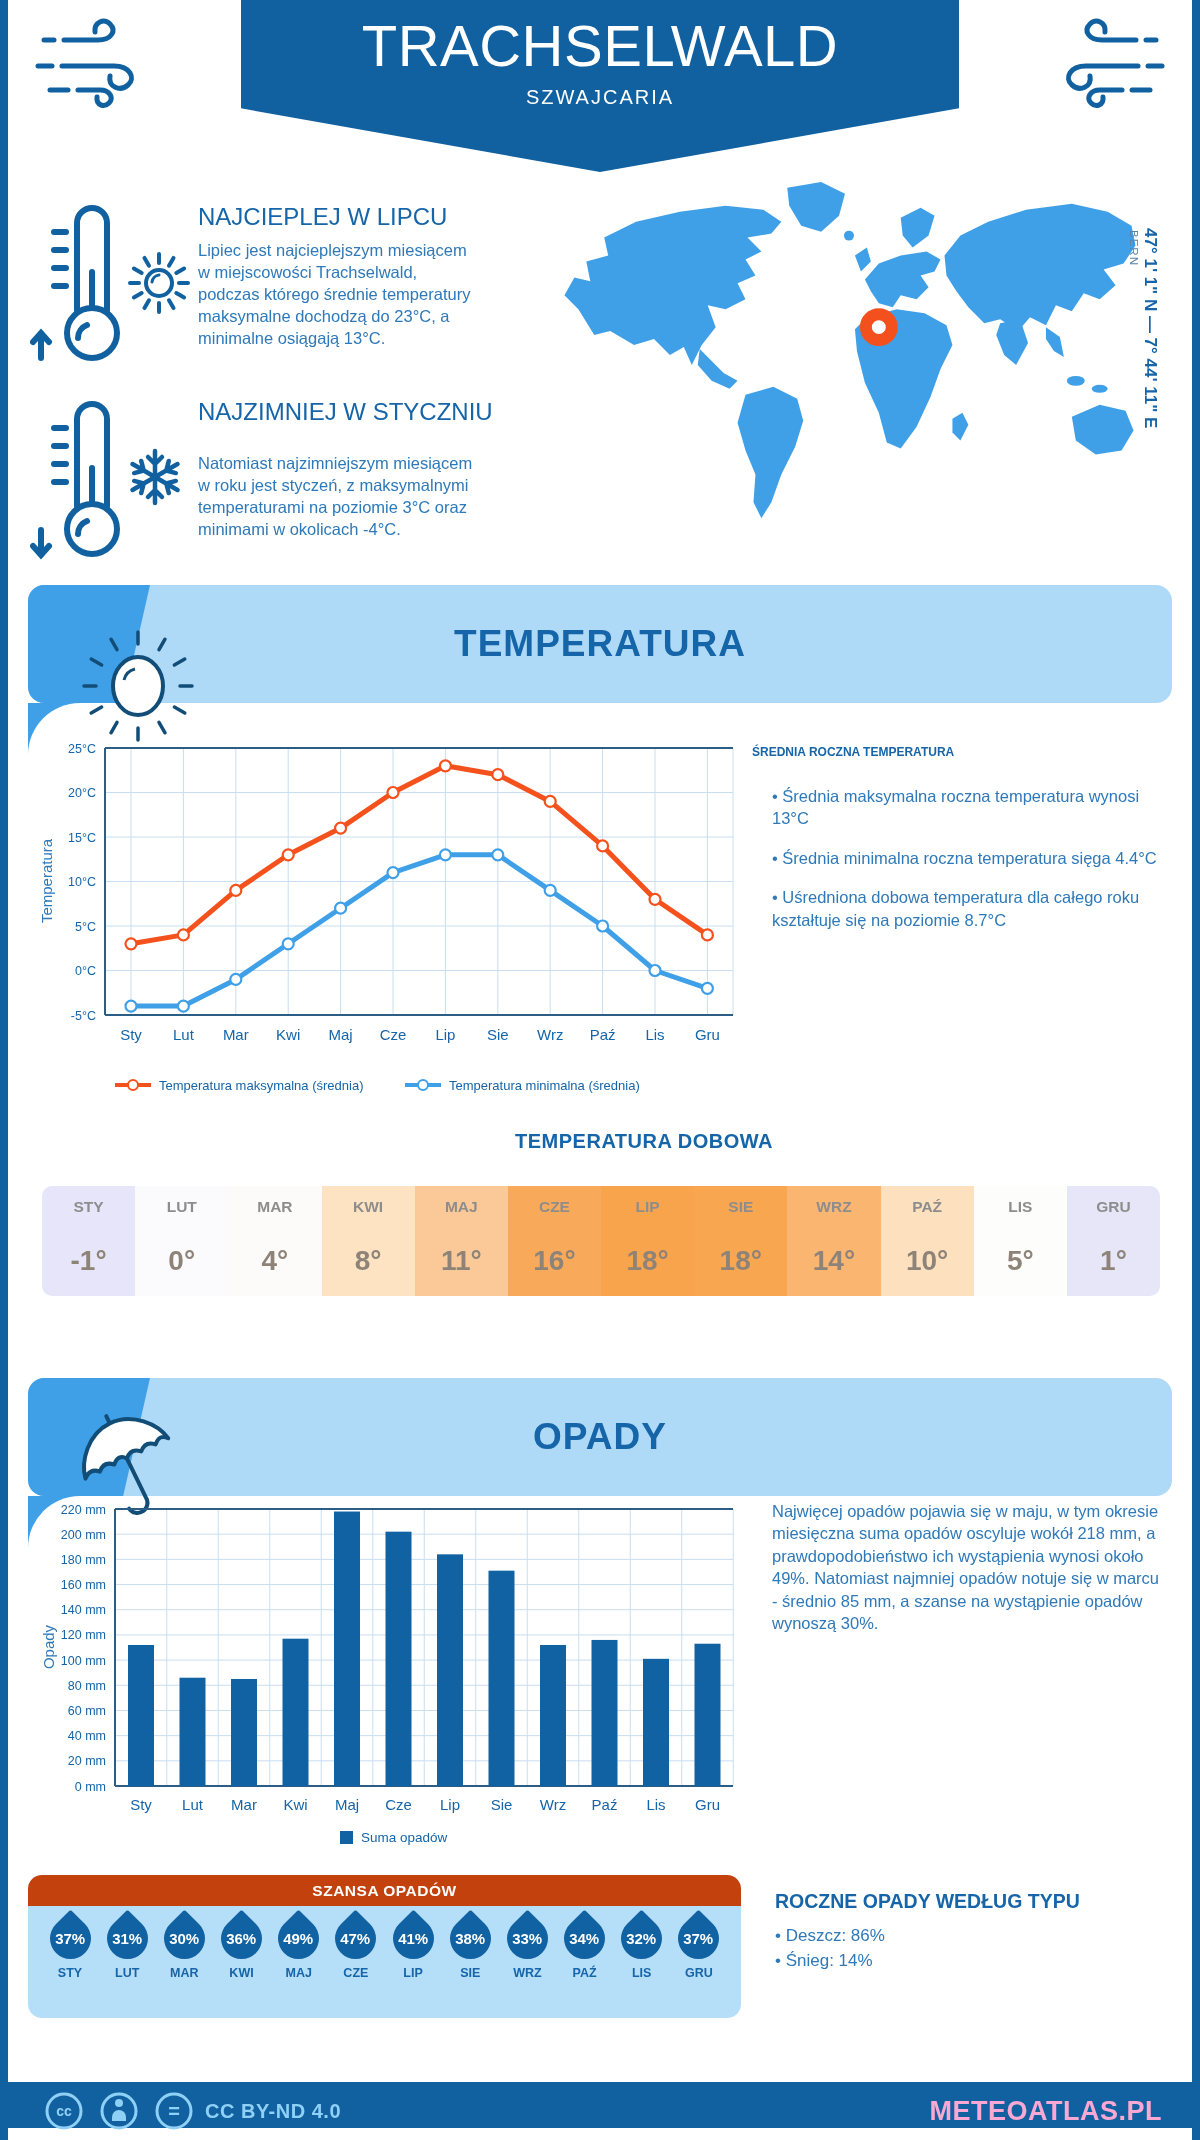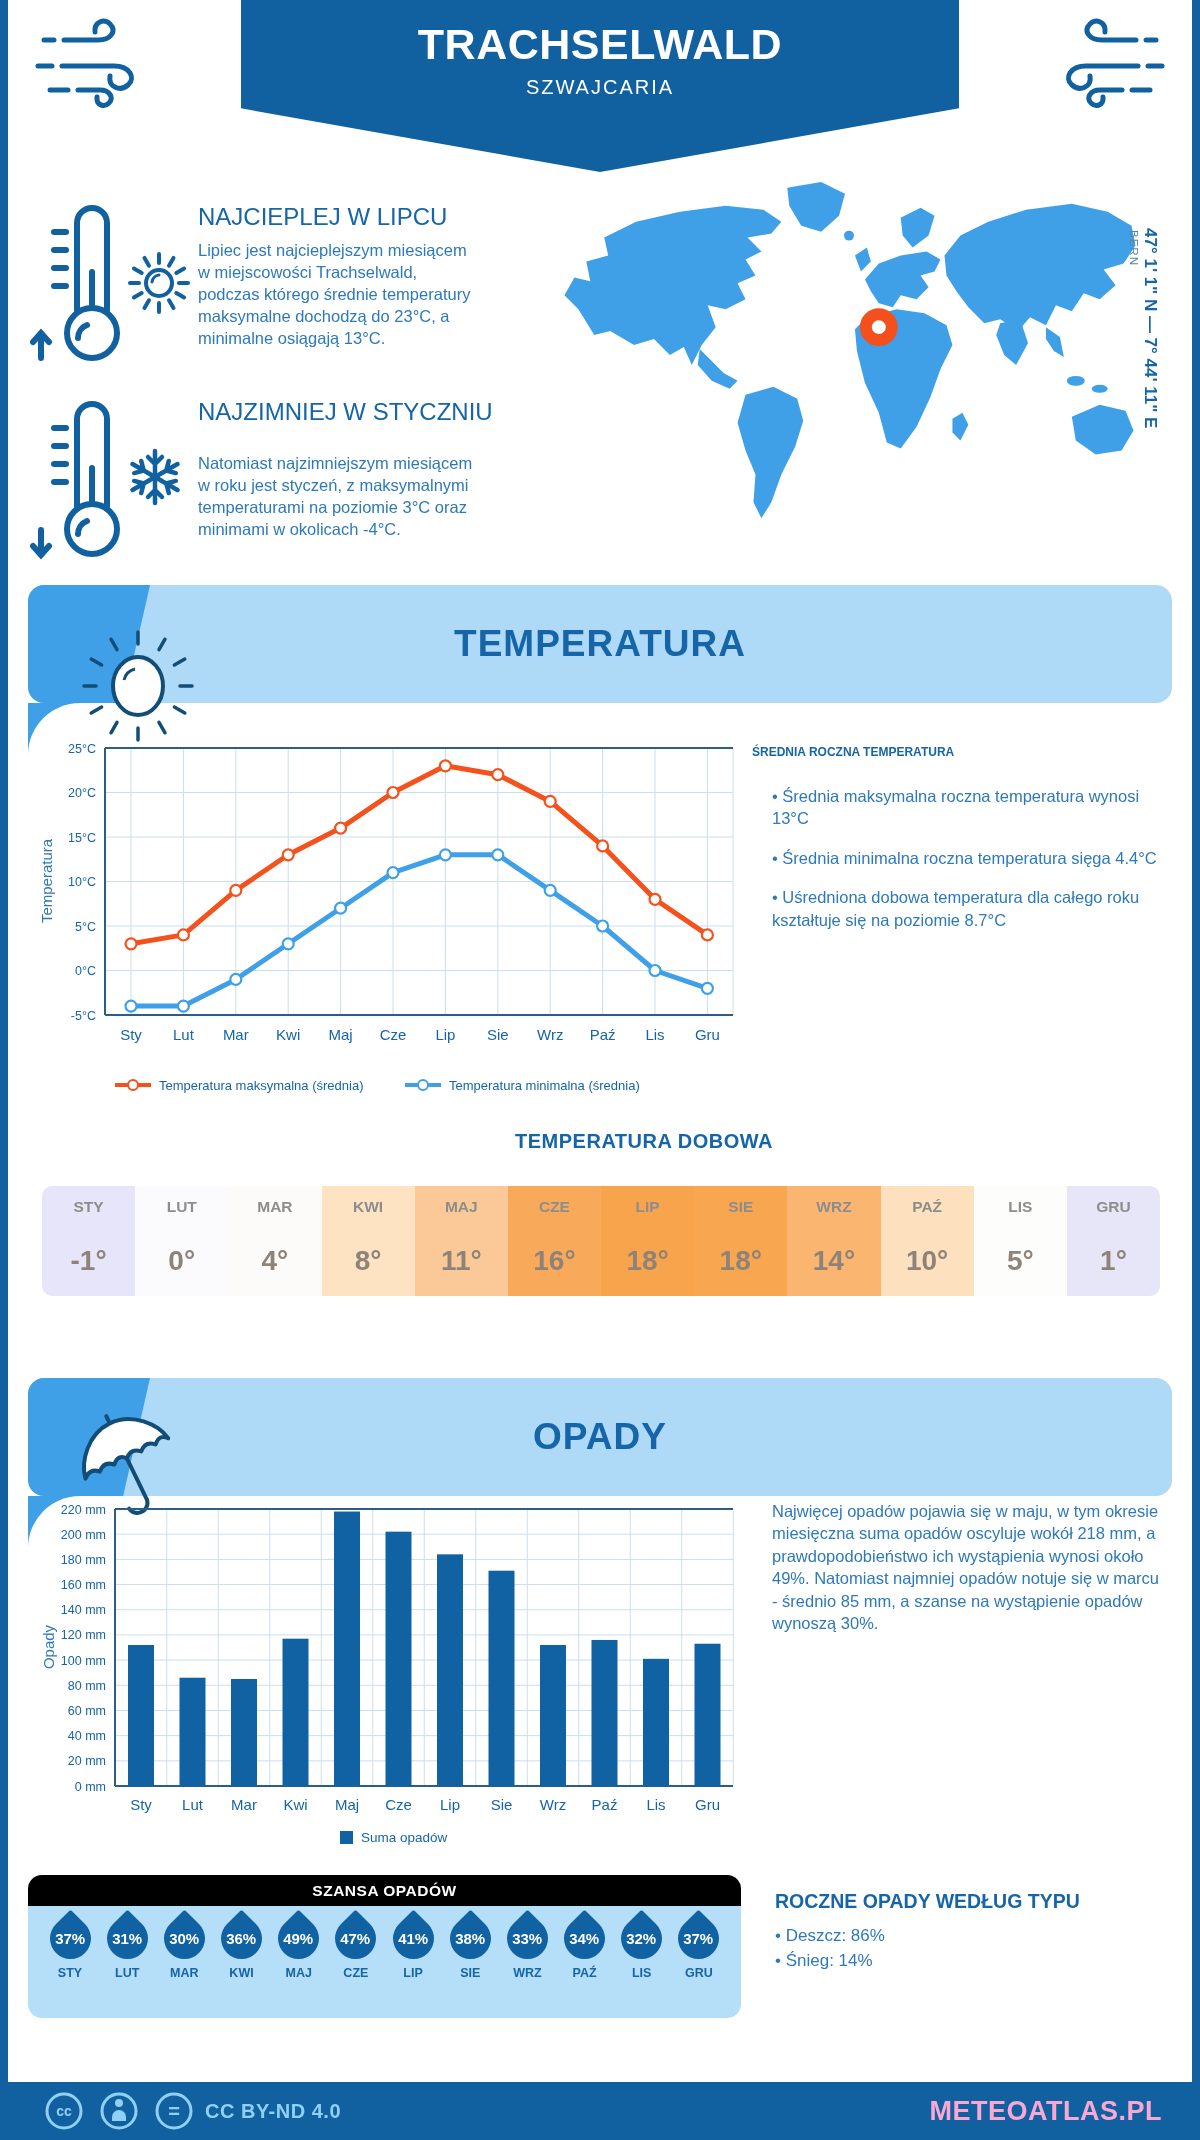--- a/index.html
+++ b/index.html
@@ -3,21 +3,21 @@
 <meta charset="utf-8">
 <style>
   html,body{margin:0;padding:0;background:#fff;}
   body{font-family:"Liberation Sans", sans-serif;}
   .page{position:relative;width:1200px;height:2140px;background:#fff;overflow:hidden;}
   .abs{position:absolute;}
   .side-border{position:absolute;top:0;width:8px;height:2140px;background:#1161a0;}
   
   .ribbon{position:absolute;left:241px;top:0;width:718px;height:172px;background:#1161a0;
     clip-path:polygon(0 0,100% 0,100% 63%,50% 100%,0 63%);text-align:center;color:#fff;}
-  .ribbon .title{padding-top:20px;font-size:43px;font-weight:bold;letter-spacing:.5px;}
+  .ribbon .title{padding-top:12px;font-size:58px;font-weight:normal;letter-spacing:.5px;}
   .ribbon .subtitle{margin-top:7px;font-size:20px;letter-spacing:2px;}
   
   .sec-title{position:absolute;font-size:24px;font-weight:normal;color:#1565a8;}
   .sec-body{position:absolute;width:282px;font-size:16.5px;line-height:1.33;color:#2e79b9;}
   
   .coords{position:absolute;left:1128px;top:228px;height:260px;writing-mode:vertical-rl;text-orientation:mixed;}
   .coords .main{font-size:17px;font-weight:bold;color:#1565a8;}
   .coords .city{font-size:11.5px;color:#5c82a6;margin-top:2px;letter-spacing:1px;}
   
   .banner{position:absolute;left:28px;width:1144px;height:118px;background:#aed9f7;border-radius:16px;overflow:hidden;}
@@ -33,31 +33,31 @@
   .col-body .li{margin-bottom:17px;}
   
   .tbl-head{position:absolute;left:0;top:1130px;width:1200px;text-align:center;
     font-size:20px;font-weight:bold;color:#1565a8;letter-spacing:.5px;padding-left:44px;}
   .daily{position:absolute;left:42px;top:1186px;width:1118px;height:110px;display:flex;
     border-radius:10px;overflow:hidden;}
   .daily .cell{flex:1;display:flex;flex-direction:column;}
   .daily .m{height:40px;line-height:42px;text-align:center;font-size:15.5px;font-weight:bold;color:#8d8d8d;}
   .daily .v{flex:1;display:flex;align-items:center;justify-content:center;font-size:28px;font-weight:bold;color:#8e8378;}
   
-  .panel-head{position:absolute;left:28px;top:1875px;width:713px;height:31px;background:#000000;
+  .panel-head{position:absolute;left:28px;top:1875px;width:713px;height:31px;background:#c2410c;
     border-radius:14px 14px 0 0;color:#fff;font-weight:bold;font-size:15.5px;text-align:center;line-height:32px;letter-spacing:.5px;}
   .panel-body{position:absolute;left:28px;top:1906px;width:713px;height:112px;background:#b5def8;
     border-radius:0 0 14px 14px;display:flex;justify-content:space-between;padding:0 14px;box-sizing:border-box;}
   .chance-item{width:56px;text-align:center;}
   .drop{width:41px;height:41px;background:#1062a2;border-radius:3px 50% 50% 50%;
     transform:rotate(45deg);margin:12px auto 4px auto;display:flex;align-items:center;justify-content:center;}
   .drop span{transform:rotate(-45deg);color:#fff;font-weight:bold;font-size:15px;}
   .drop-label{margin-top:7px;font-size:12.5px;font-weight:bold;color:#1565a8;}
   
-  .footer{position:absolute;left:0;top:2082px;width:1200px;height:58px;background:#1161a0;}
+  .footer{position:absolute;left:0;top:2082px;width:1200px;height:46px;background:#1161a0;}
   .footer .license{position:absolute;left:205px;top:0;height:58px;line-height:58px;
     color:#8fd0f6;font-weight:bold;font-size:20px;letter-spacing:.5px;}
   .footer .brand{position:absolute;right:38px;top:0;height:58px;line-height:58px;
     color:#f9a8d4;font-weight:bold;font-size:27px;letter-spacing:.5px;}
   svg text{font-family:"Liberation Sans", sans-serif;}
 </style>
 </head>
 <body>
 
 <div class="page">

